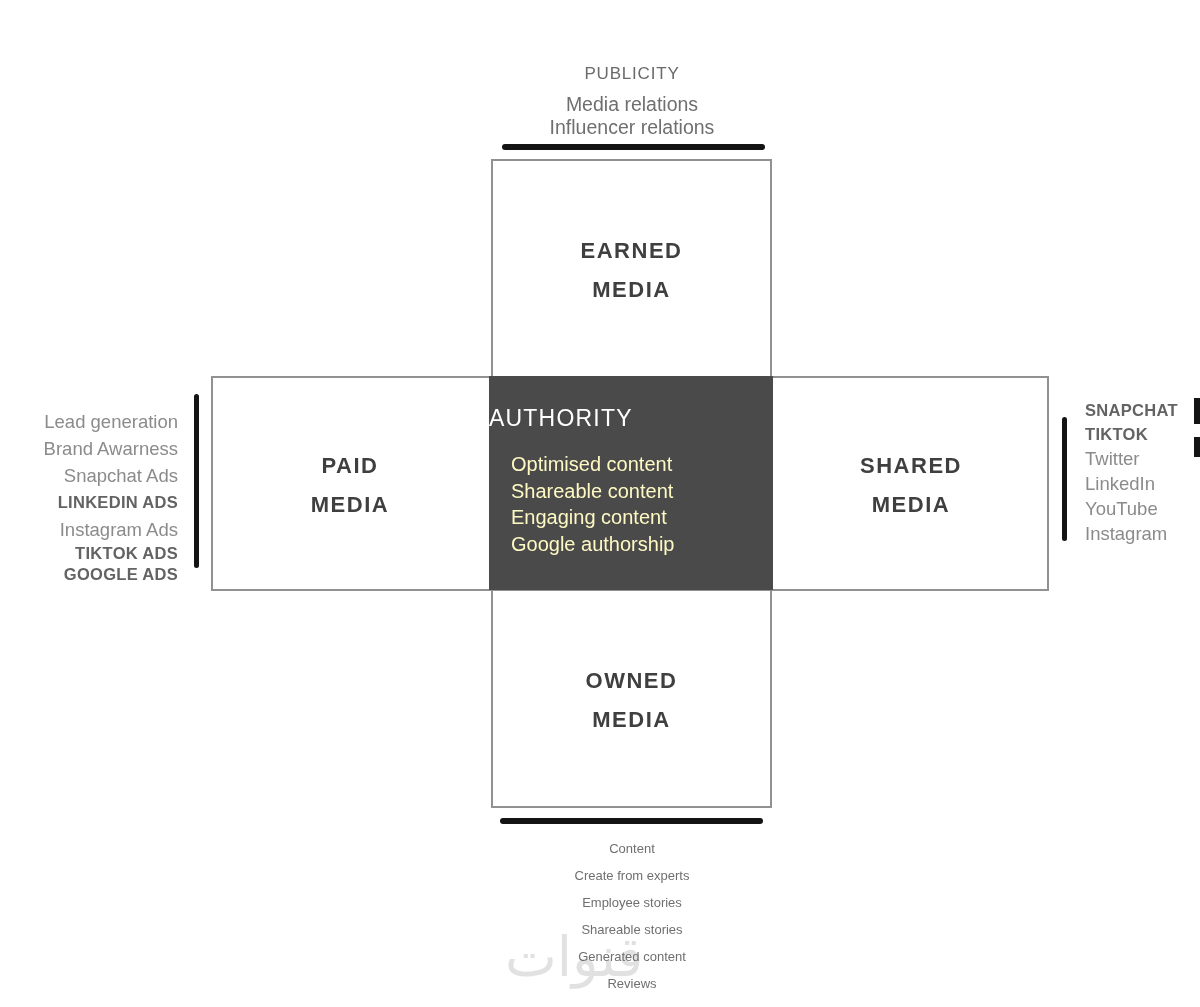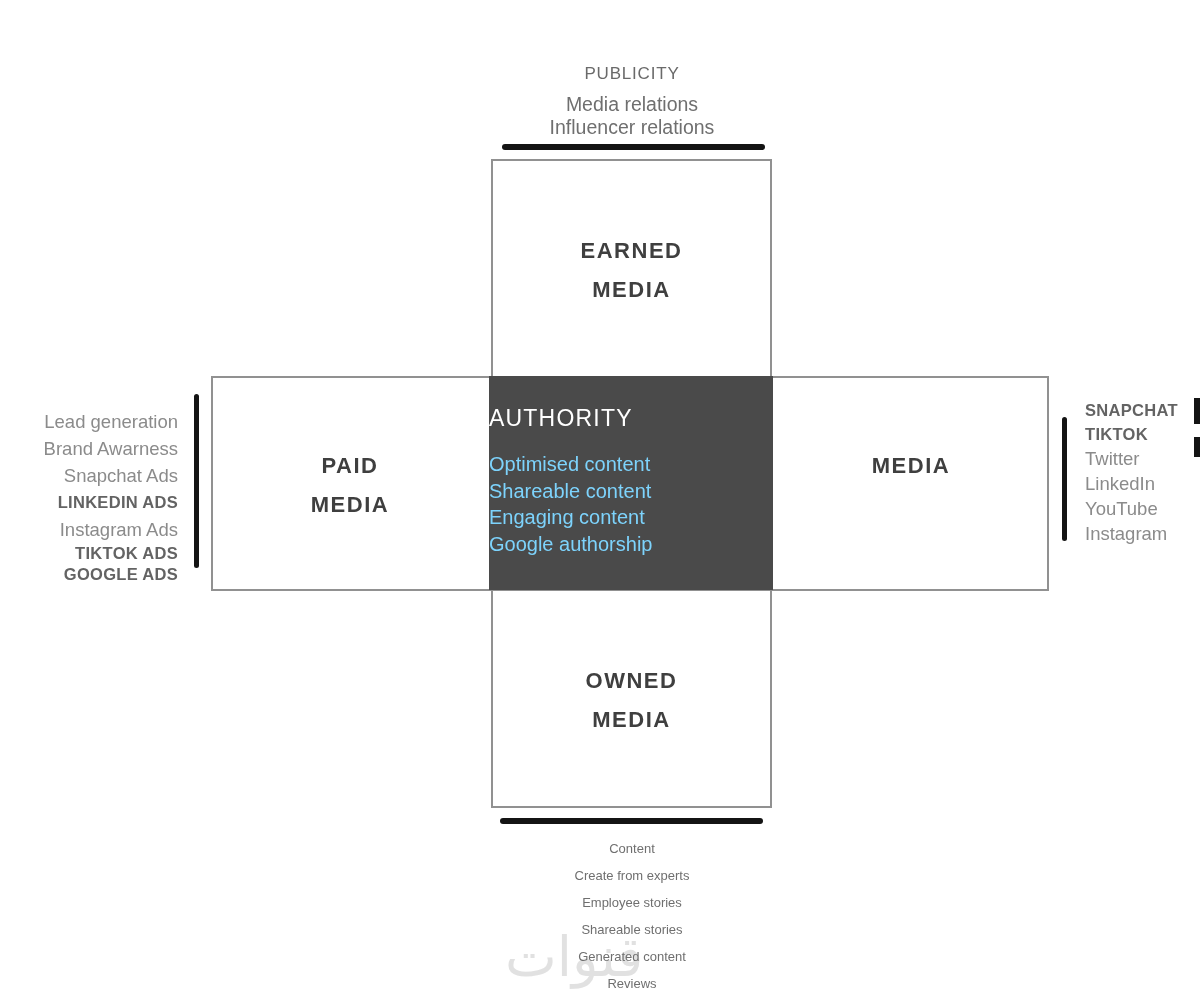--- a/index.html
+++ b/index.html
@@ -33,21 +33,22 @@
   }
   #authority-title {
     margin-top: 29px;
     font-size: 23px;
     letter-spacing: 1.2px;
     color: #ffffff;
   }
   .authority-item {
     font-size: 20px;
     line-height: 26.5px;
-    color: #7dd3fc;
+    color: #fef9c3;
+    padding-left: 22px;
   }
   #authority-items { margin-top: 19px; }
 
   
   .media-label {
     position: absolute;
     text-align: center;
     font-weight: bold;
     font-size: 22px;
     line-height: 39px;
@@ -144,20 +145,21 @@
 
   <div id="label-earned" class="media-label">
     <div>EARNED</div>
     <div>MEDIA</div>
   </div>
   <div id="label-paid" class="media-label">
     <div>PAID</div>
     <div>MEDIA</div>
   </div>
   <div id="label-shared" class="media-label">
+    <div>SHARED</div>
     <div>MEDIA</div>
   </div>
   <div id="label-owned" class="media-label">
     <div>OWNED</div>
     <div>MEDIA</div>
   </div>
 
   <div id="authority-box">
     <div id="authority-title">AUTHORITY</div>
     <div id="authority-items">

